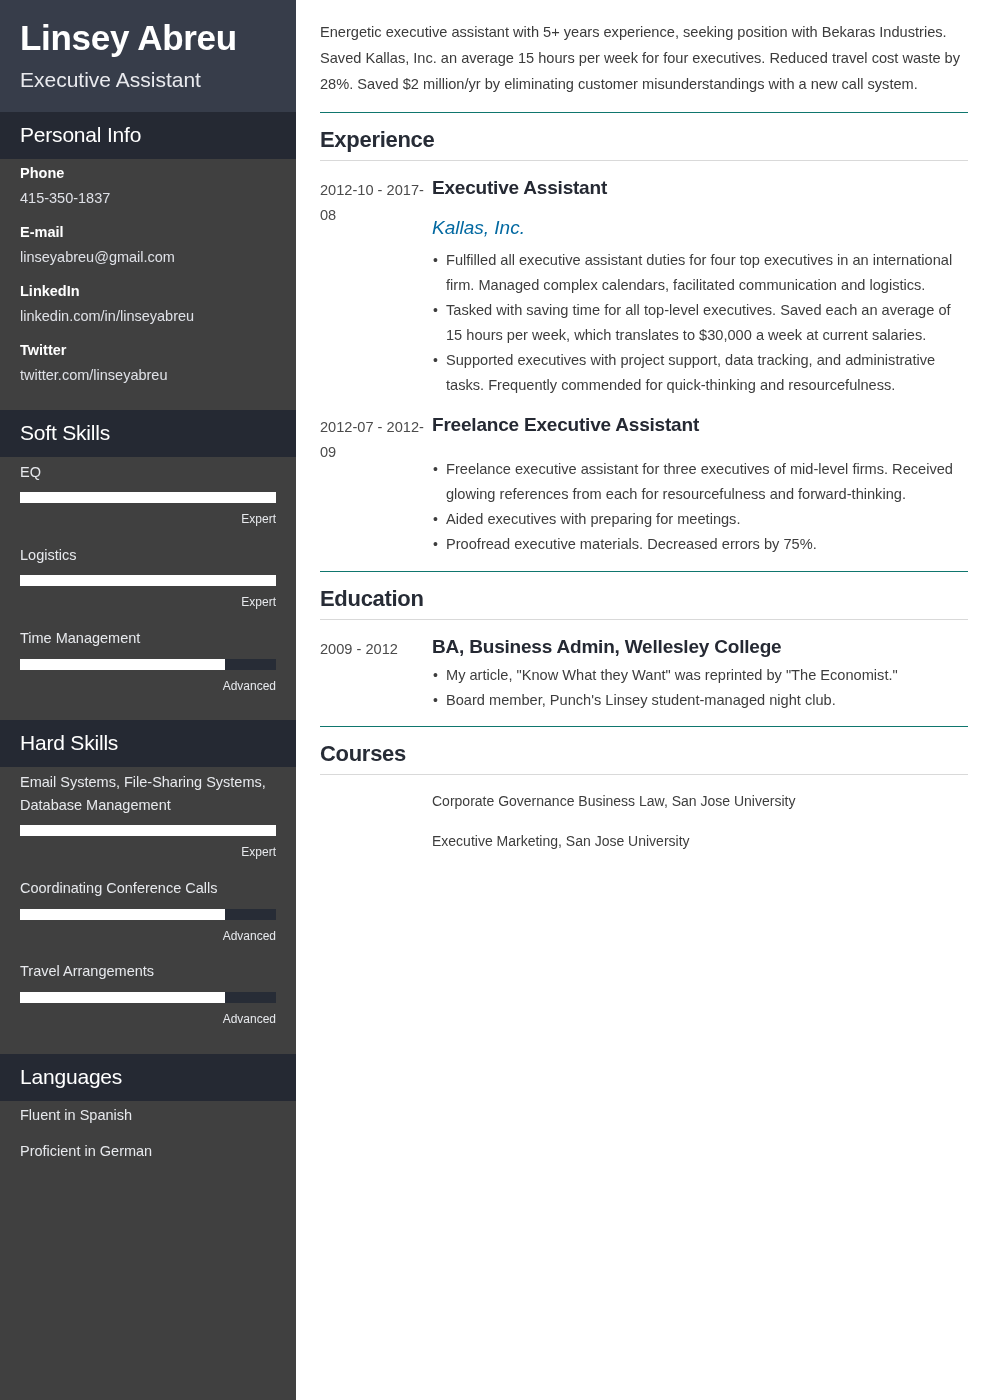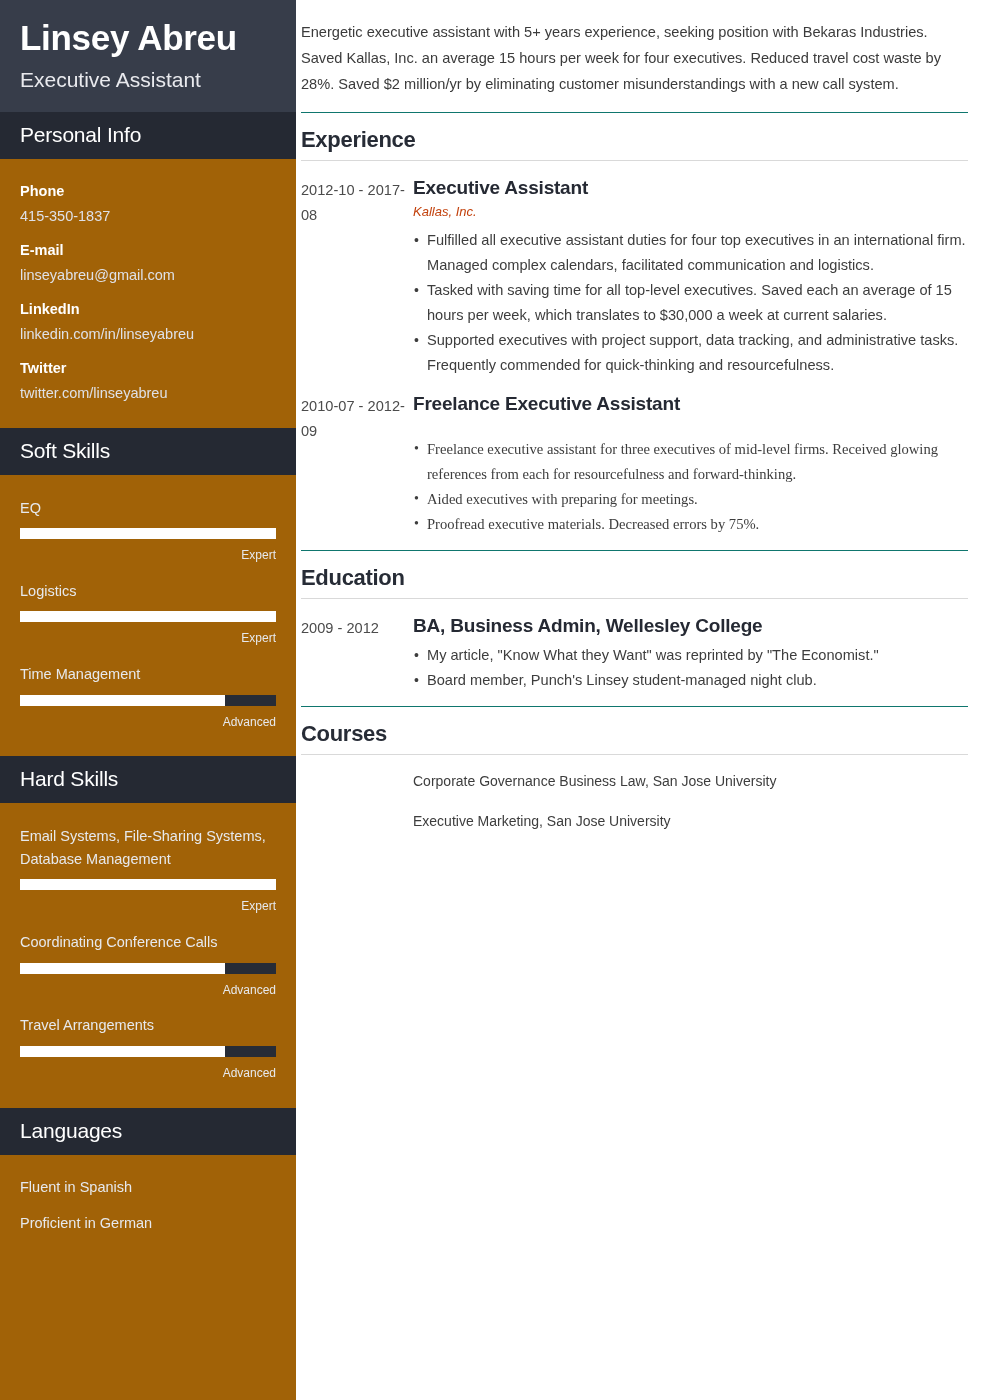--- a/index.html
+++ b/index.html
@@ -16,21 +16,21 @@
     min-height: 1400px;
     display: flex;
     align-items: stretch;
     background: #ffffff;
   }
 
   
   .sidebar {
     width: 296px;
     flex: 0 0 296px;
-    background: #a16207;
+    background: #404040;
     color: #ffffff;
     min-height: 1400px;
   }
   .sb-header {
     background: #373d4a;
     padding: 18px 20px 20px 20px;
   }
   .sb-name {
     font-size: 35px;
     font-weight: bold;
@@ -47,21 +47,21 @@
   }
   .sb-section-title {
     background: #252933;
     color: #ffffff;
     font-size: 21px;
     font-weight: normal;
     padding: 11px 20px 12px 20px;
     letter-spacing: -0.2px;
   }
   .sb-body {
-    padding: 22px 20px 10px 20px;
+    padding: 4px 20px 10px 20px;
   }
 
   
   .contact-item { margin-bottom: 13px; }
   .contact-label {
     font-size: 14.5px;
     font-weight: bold;
     color: #ffffff;
     line-height: 1.5;
   }
@@ -104,21 +104,21 @@
   .lang-item {
     font-size: 14.5px;
     color: #e7e9ed;
     line-height: 1.5;
     margin-bottom: 15px;
   }
 
   
   .main {
     flex: 1 1 auto;
-    padding: 20px 22px 30px 5px;
+    padding: 20px 22px 30px 24px;
     min-width: 0;
   }
   .summary {
     font-size: 14.6px;
     line-height: 1.78;
     color: #3b3b3b;
     padding-bottom: 14px;
   }
   .sec {
     margin-top: 0;
@@ -155,25 +155,25 @@
     min-width: 0;
   }
   .entry-title {
     font-size: 19px;
     font-weight: bold;
     color: #252933;
     line-height: 1.35;
     letter-spacing: -0.2px;
   }
   .entry-sub {
-    font-size: 13px;
+    font-size: 19px;
     font-style: italic;
-    color: #c2410c;
+    color: #0369a1;
     line-height: 1.55;
-    margin-top: 1px;
+    margin-top: 12px;
   }
   .bullets {
     list-style: none;
     margin-top: 6px;
   }
   .bullets li {
     position: relative;
     font-size: 14.6px;
     line-height: 1.72;
     color: #3d3d3d;
@@ -181,21 +181,21 @@
     margin-bottom: 0px;
   }
   .bullets li::before {
     content: "\2022";
     position: absolute;
     left: 1px;
     top: 0;
     color: #3d3d3d;
     font-size: 14px;
   }
-  .bullets.tight { margin-top: 20px; font-family: Liberation Serif, serif; }
+  .bullets.tight { margin-top: 20px; }
   .bullets.edu { margin-top: 4px; }
   .course-row {
     display: flex;
     align-items: flex-start;
   }
   .course-spacer { flex: 0 0 112px; width: 112px; }
   .course-list { flex: 1 1 auto; }
   .course-item {
     font-size: 14px;
     color: #3d3d3d;
@@ -308,21 +308,21 @@
           <div class="entry-sub">Kallas, Inc.</div>
           <ul class="bullets">
             <li>Fulfilled all executive assistant duties for four top executives in an international firm. Managed complex calendars, facilitated communication and logistics.</li>
             <li>Tasked with saving time for all top-level executives. Saved each an average of 15 hours per week, which translates to $30,000 a week at current salaries.</li>
             <li>Supported executives with project support, data tracking, and administrative tasks. Frequently commended for quick-thinking and resourcefulness.</li>
           </ul>
         </div>
       </div>
 
       <div class="entry">
-        <div class="entry-date">2010-07 - 2012-09</div>
+        <div class="entry-date">2012-07 - 2012-09</div>
         <div class="entry-body">
           <div class="entry-title">Freelance Executive Assistant</div>
           <ul class="bullets tight">
             <li>Freelance executive assistant for three executives of mid-level firms. Received glowing references from each for resourcefulness and forward-thinking.</li>
             <li>Aided executives with preparing for meetings.</li>
             <li>Proofread executive materials. Decreased errors by 75%.</li>
           </ul>
         </div>
       </div>
     </section>

